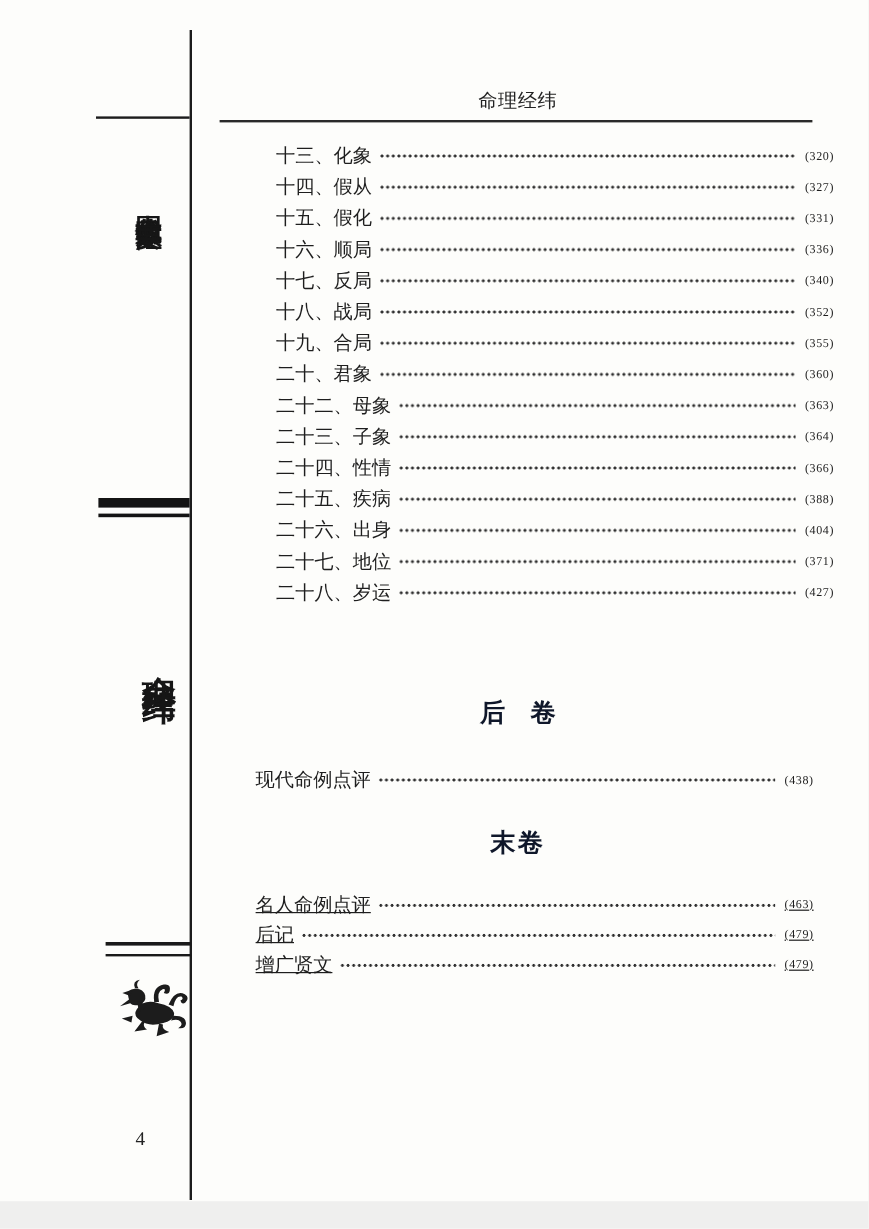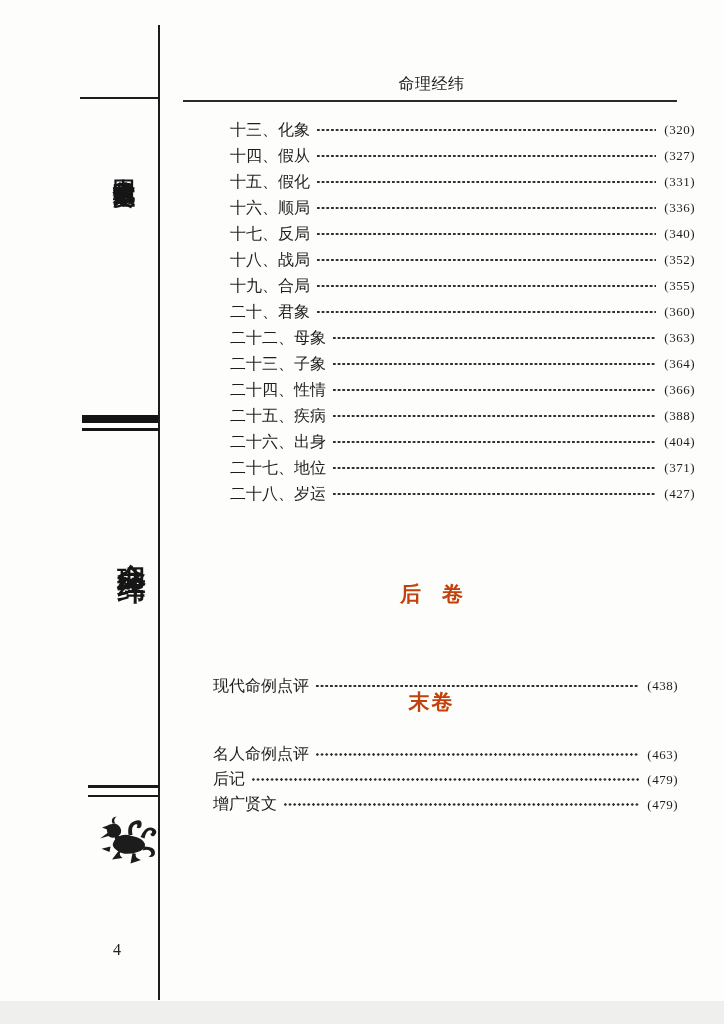--- a/index.html
+++ b/index.html
@@ -36,27 +36,27 @@
   .head-rule{position:absolute;left:183px;top:100px;width:494px;height:2px;background:#2a2a2a;}
   .toc-main{position:absolute;left:230px;top:117px;width:465px;}
   .toc-row{display:flex;align-items:center;height:26px;font-size:16px;white-space:nowrap;}
   .toc-row.tight{height:25px;}
   .toc-title{flex:0 0 auto;}
   .leader{
     flex:1 1 auto;height:100%;margin:0 8px 0 6px;
     background-image:radial-gradient(circle,#2e2e2e 1.05px,transparent 1.45px);
     background-size:4.7px 100%;background-repeat:repeat-x;background-position:0 50%;
   }
-  .toc-page{flex:0 0 auto;font-size:13px;letter-spacing:0.5px;}
+  .toc-page{flex:0 0 auto;font-size:10px;letter-spacing:0.5px;}
   .section-head{position:absolute;left:183px;width:497px;text-align:center;
-    font-size:21px;font-weight:700;color:#c2410c;}
+    font-size:21px;font-weight:700;color:#0f172a;}
   .section-head.h1{top:580px;}
   .section-head.h2{top:688px;letter-spacing:2px;}
-  .toc-sec1{position:absolute;left:213px;top:637px;width:465px;margin-top:36px;}
-  .toc-sec2{position:absolute;left:213px;top:742px;width:465px;}
+  .toc-sec1{position:absolute;left:213px;top:637px;width:465px;}
+  .toc-sec2{position:absolute;left:213px;top:742px;width:465px;text-decoration:underline;}
 </style>
 </head>
 <body>
 
 <div class="page">
 
   <div class="spine-rule"></div>
   <div class="tick-top"></div>
   <div class="bar-thick"></div>
   <div class="bar-thin"></div>

